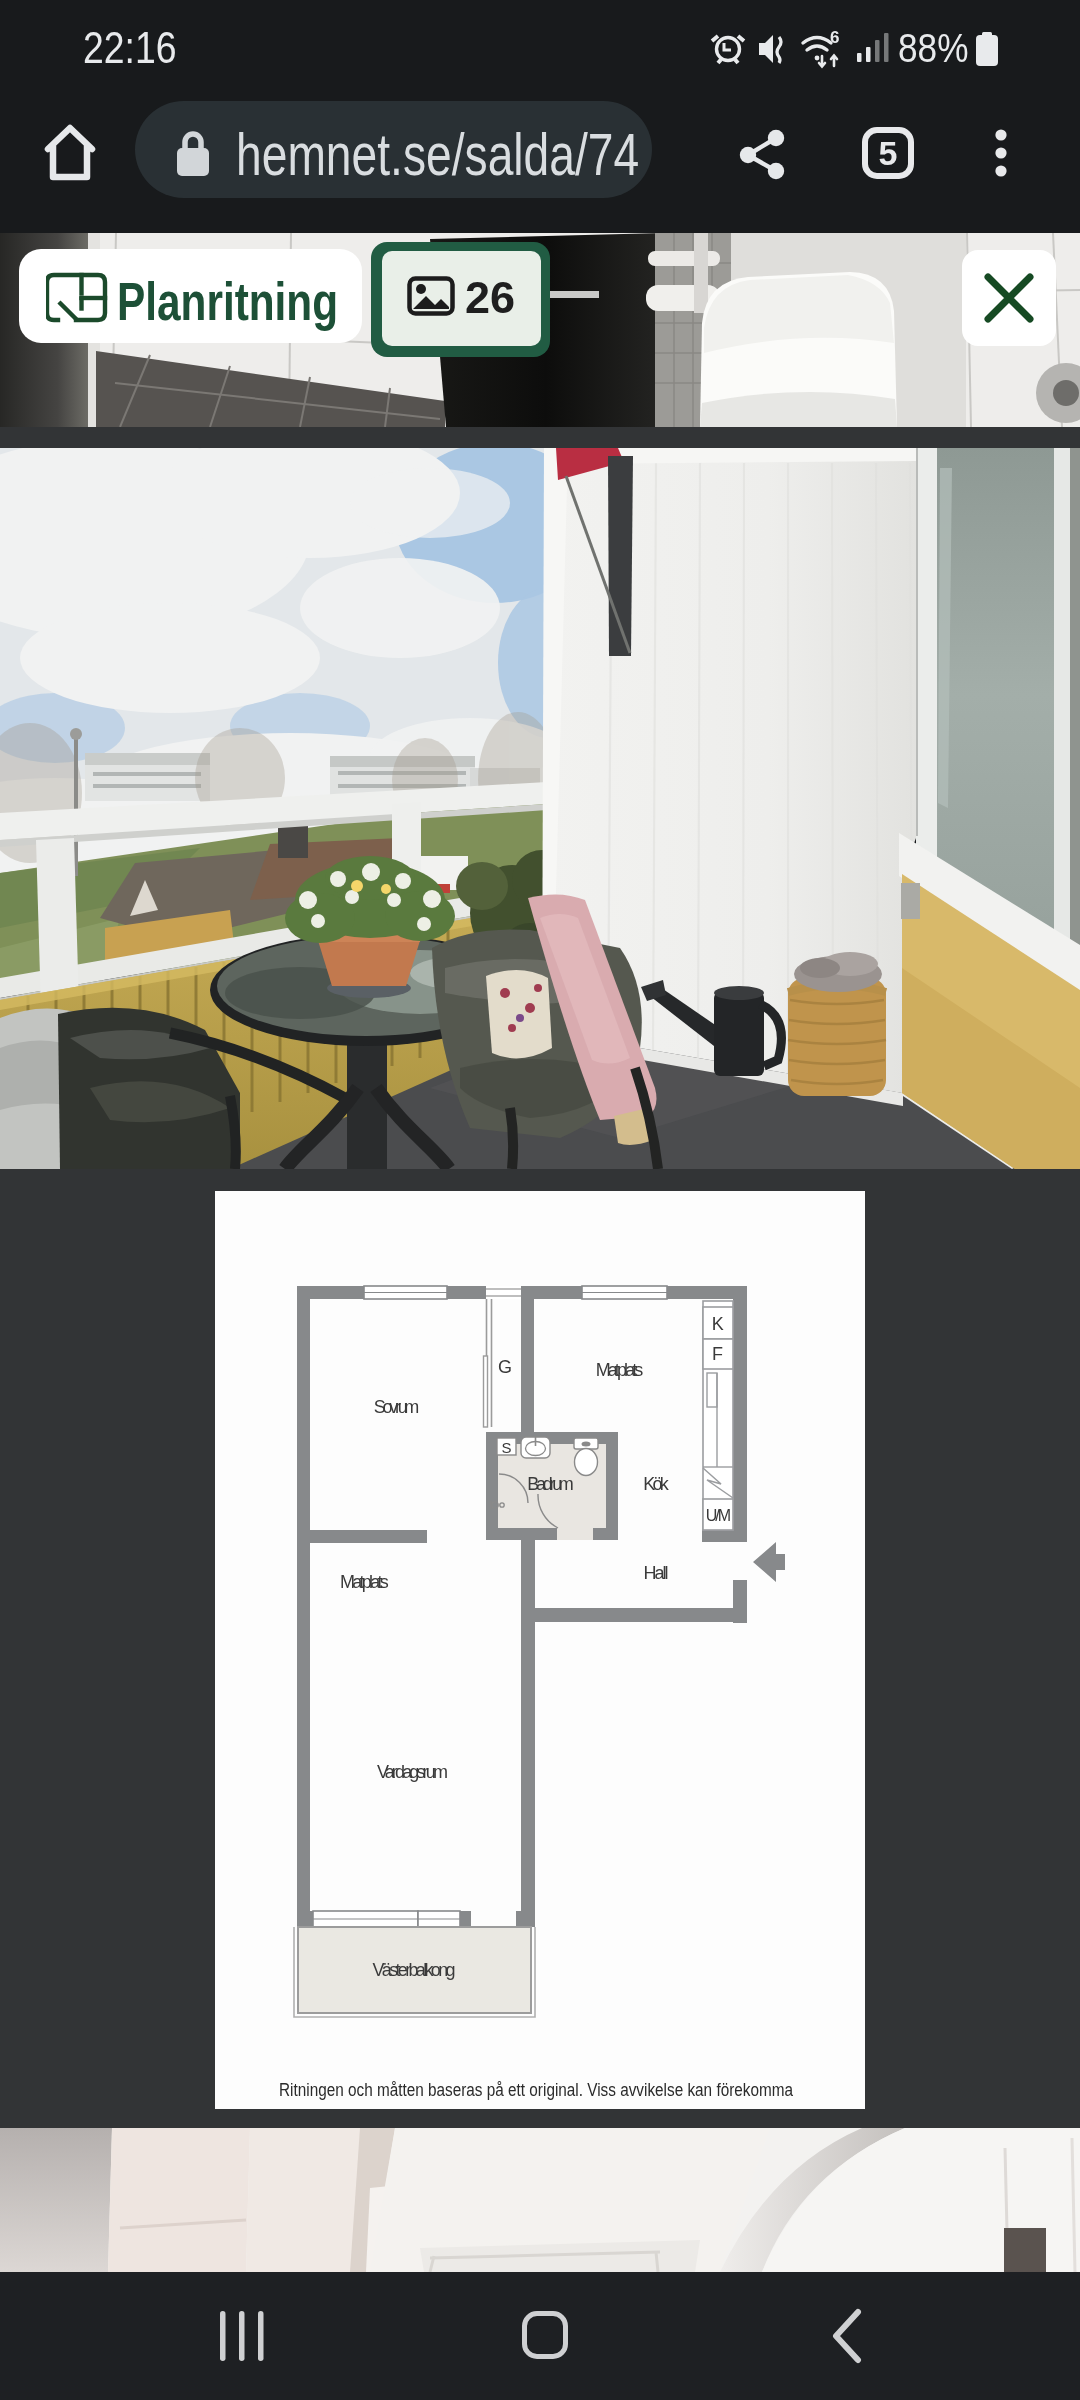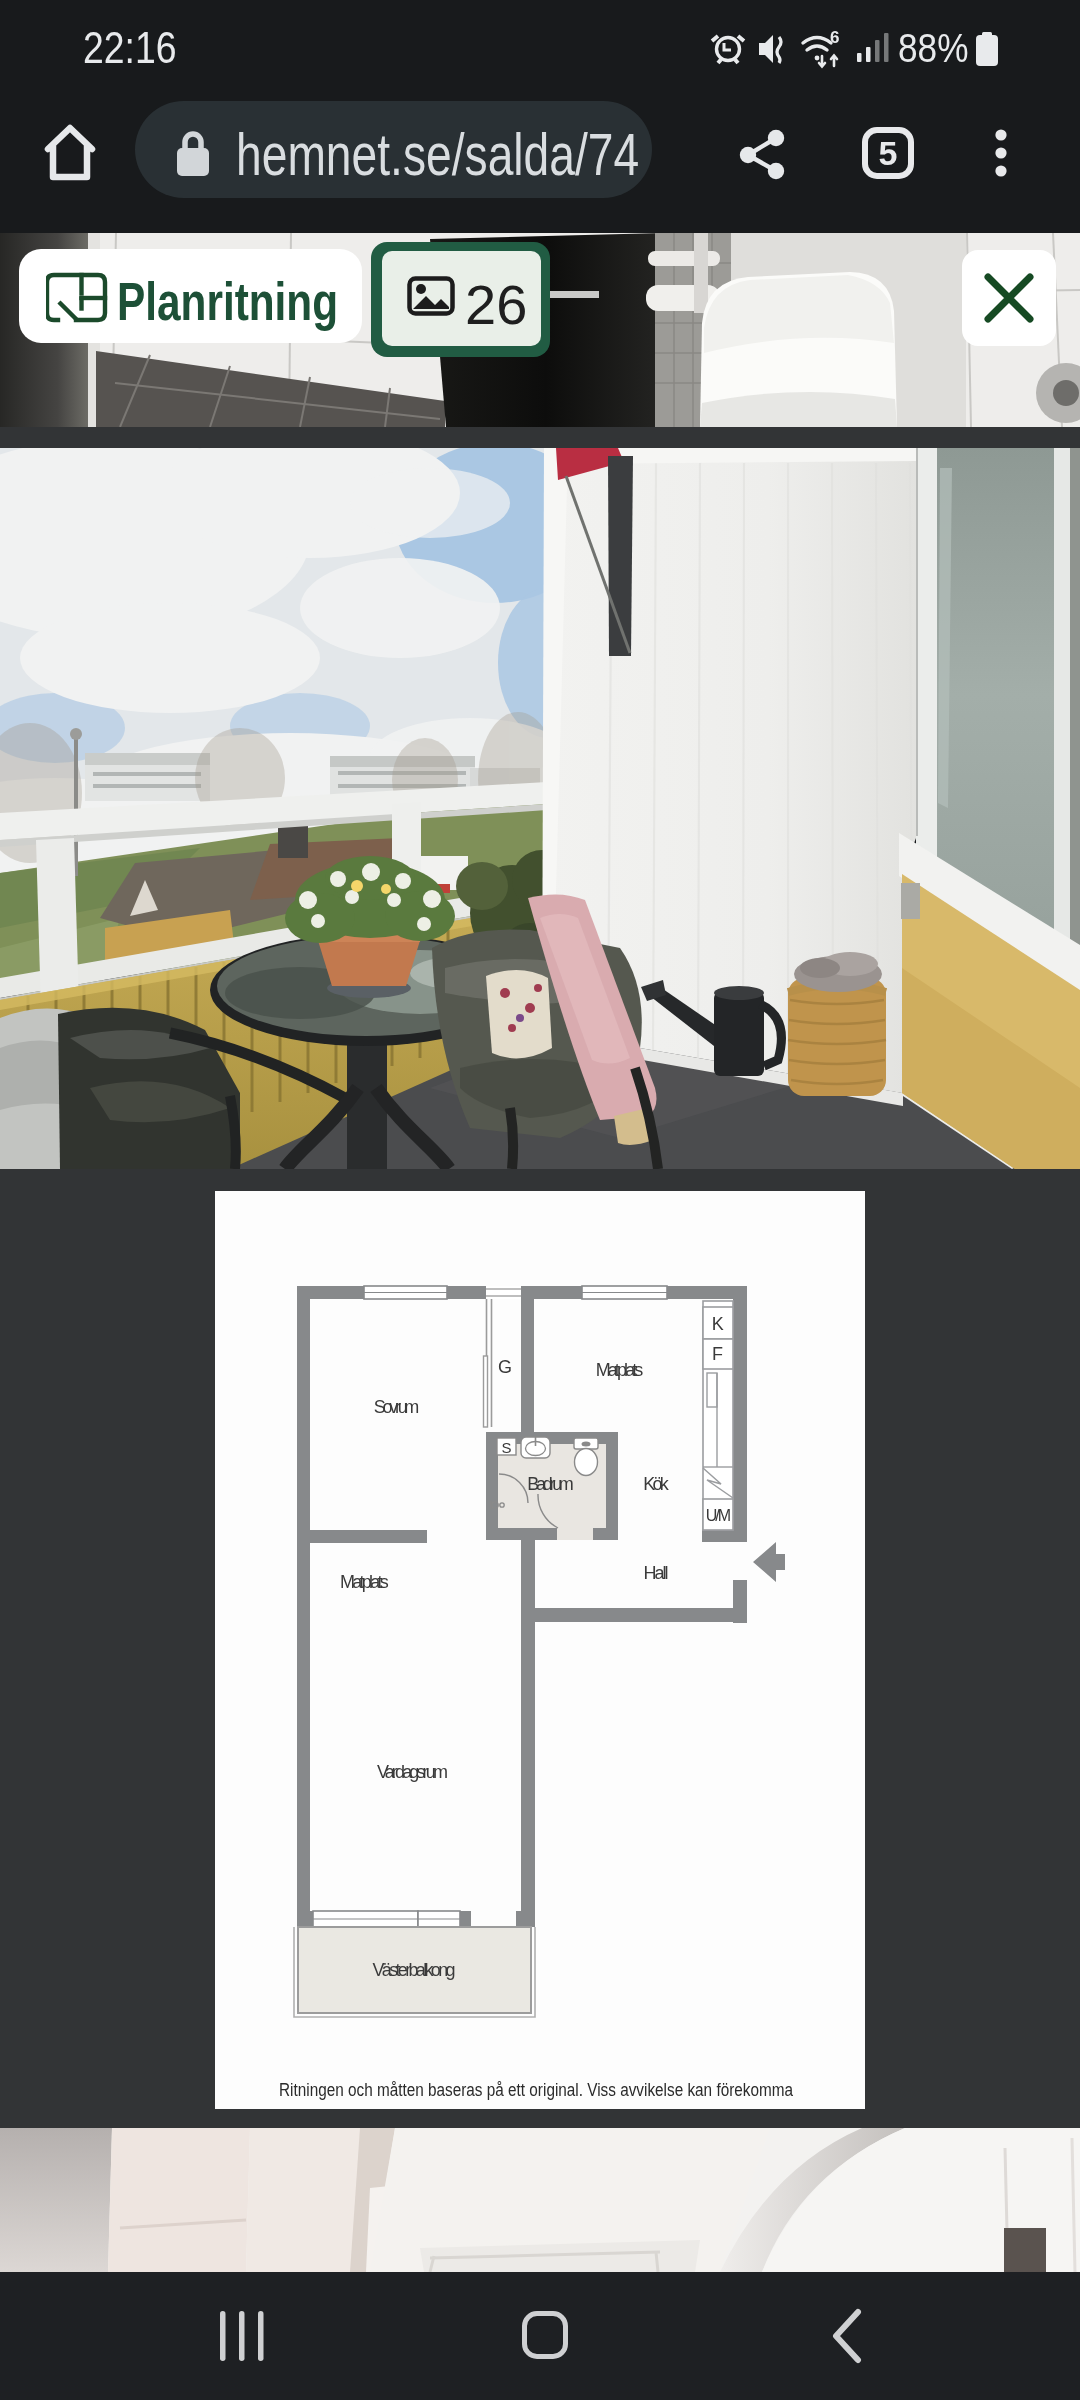--- a/index.html
+++ b/index.html
@@ -168,21 +168,21 @@
 
   <div class="abs" style="left:371px;top:242px;width:179px;height:115px;background:#215c43;border-radius:16px;"></div>
   <div class="abs" style="left:382px;top:251px;width:159px;height:95px;background:#e9efe8;border-radius:10px;"></div>
 
   <svg class="abs" style="left:407px;top:276px;" width="48" height="40" viewBox="0 0 48 40">
     <rect x="2.5" y="2.5" width="43" height="35" rx="6" stroke="#1c1c1c" stroke-width="4.5" fill="none"></rect>
     <circle cx="14" cy="13" r="5" fill="#1c1c1c"></circle>
     <path d="M6 33 L19 20 L28 29 L34 23 L42 31 L42 33 Z" fill="#1c1c1c"></path>
   </svg>
 
-  <div class="abs" style="left:465px;top:272px;color:#1f1f1f;font-size:56px;font-weight:400;">26</div>
+  <div class="abs" style="left:465px;top:272px;color:#1f1f1f;font-size:45px;font-weight:700;">26</div>
 
   <div class="abs" style="left:962px;top:250px;width:94px;height:96px;background:#ffffff;border-radius:16px;"></div>
   <svg class="abs" style="left:983px;top:272px;" width="52" height="52" viewBox="0 0 52 52">
     <path d="M5 5 L47 47 M47 5 L5 47" stroke="#164a23" stroke-width="7" stroke-linecap="round"></path>
   </svg>
 
   <div class="abs" style="left:0;top:427px;width:1080px;height:21px;background:#323436;"></div>
 
   <svg class="abs" style="left:0;top:448px;" width="1080" height="721" viewBox="0 0 1080 721">
     <defs>

